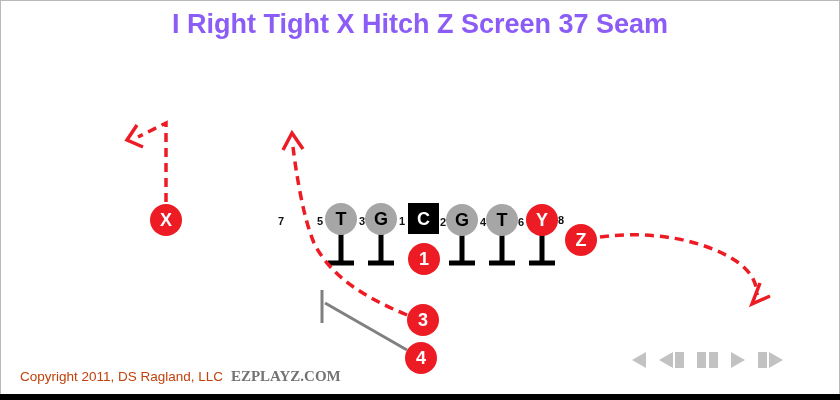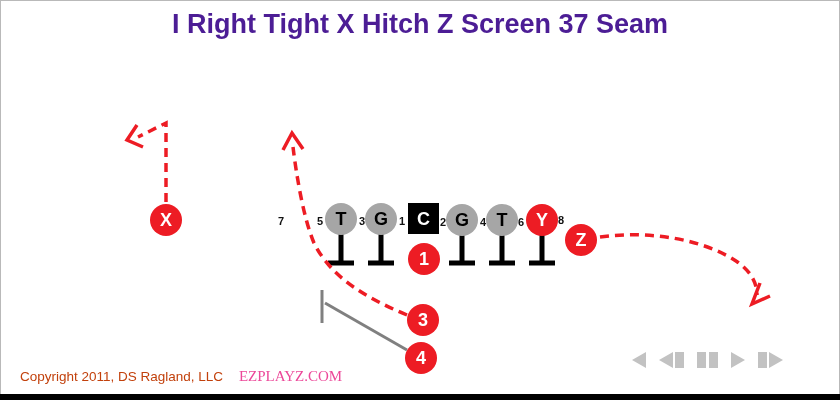--- a/index.html
+++ b/index.html
@@ -3,39 +3,39 @@
 <meta charset="utf-8">
 <style>
   html,body{margin:0;padding:0;background:#ffffff;}
   #page{
     position:relative;width:840px;height:400px;background:#ffffff;
     font-family:"Liberation Sans",sans-serif;overflow:hidden;
     box-shadow:inset 0 0 0 1px #b9b9b9;
   }
   #title{
     position:absolute;top:9px;left:0;width:840px;text-align:center;
-    font-size:27px;font-weight:700;color:#4c1d95;letter-spacing:0px;
+    font-size:27px;font-weight:700;color:#8b5cf6;letter-spacing:0px;
   }
   #field-svg{position:absolute;left:0;top:0;width:840px;height:400px;}
   .gapnum{
     position:absolute;width:14px;text-align:center;font-size:11px;
     font-weight:600;color:#111;line-height:14px;
   }
   .player{
     position:absolute;width:32px;height:32px;border-radius:50%;
     display:flex;align-items:center;justify-content:center;
     font-size:18px;font-weight:700;line-height:1;
   }
   .player.gray{background:#a6a6a6;color:#000;}
   .player.red{background:#ED1C24;color:#fff;}
   .player.square{background:#000;color:#fff;border-radius:0;width:31px;height:31px;}
   #footer{position:absolute;left:20px;top:368px;font-size:13.5px;white-space:nowrap;}
   #footer .copyright{color:#c2410c;}
   #footer .sitelink{
-    color:#ec4899;font-weight:400;margin-left:12px;text-decoration:none;
+    color:#737373;font-weight:700;margin-left:4px;text-decoration:none;
     font-family:"Liberation Serif",serif;font-size:15px;cursor:pointer;
   }
   #bottom-bar{position:absolute;left:0;bottom:0;width:840px;height:6px;background:#000;}
   #nav{
     position:absolute;left:632px;top:351px;height:18px;
     display:flex;align-items:center;gap:13px;
   }
   .navicon{display:flex;align-items:center;gap:2px;cursor:pointer;}
   .tri-l{width:0;height:0;border-top:8px solid transparent;border-bottom:8px solid transparent;border-right:14px solid #c2c2c2;}
   .tri-r{width:0;height:0;border-top:8px solid transparent;border-bottom:8px solid transparent;border-left:14px solid #c2c2c2;}

